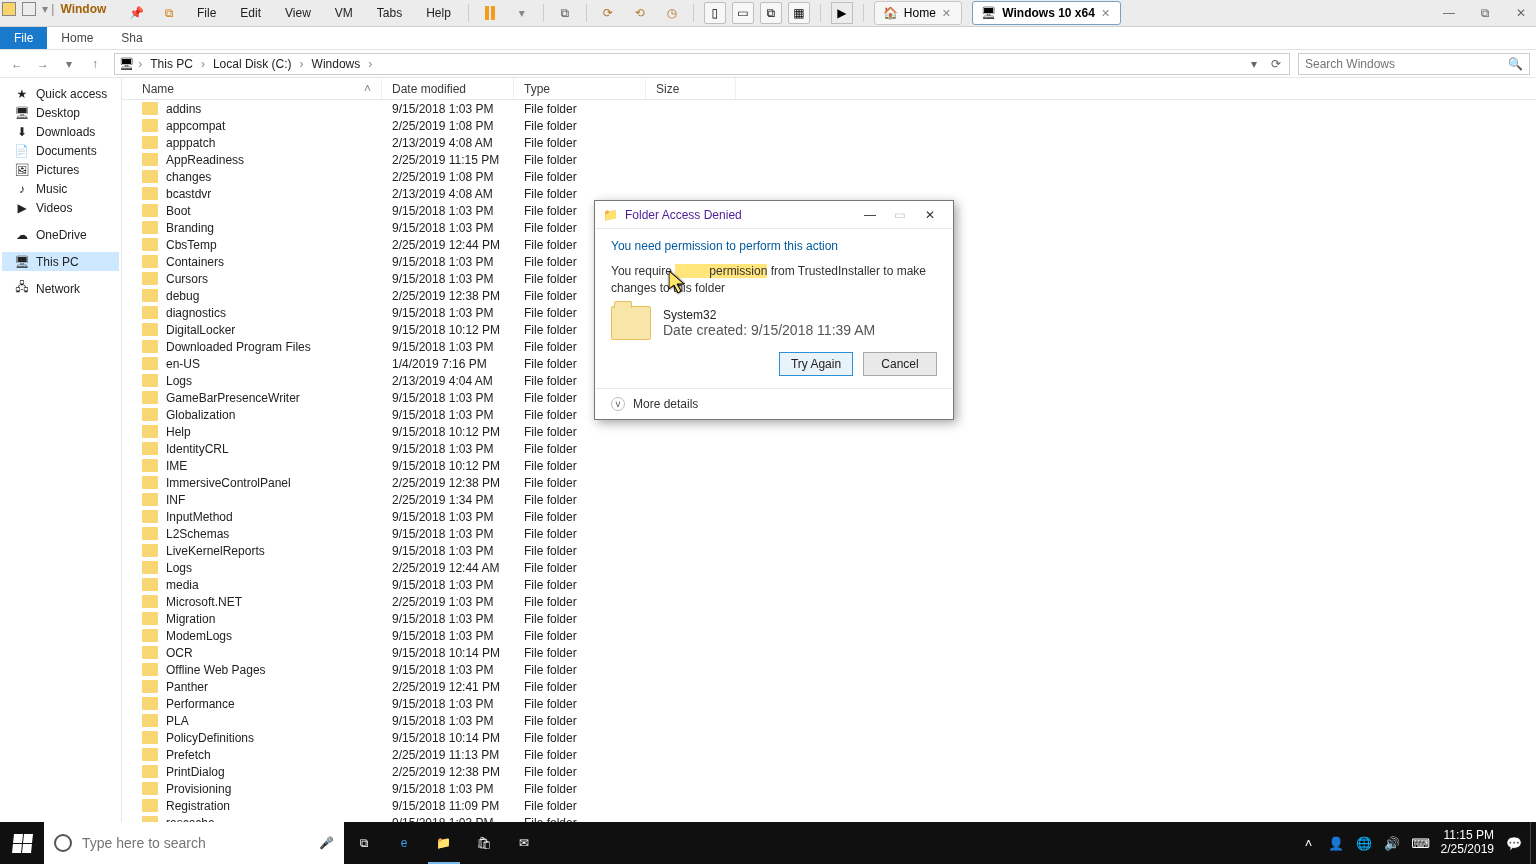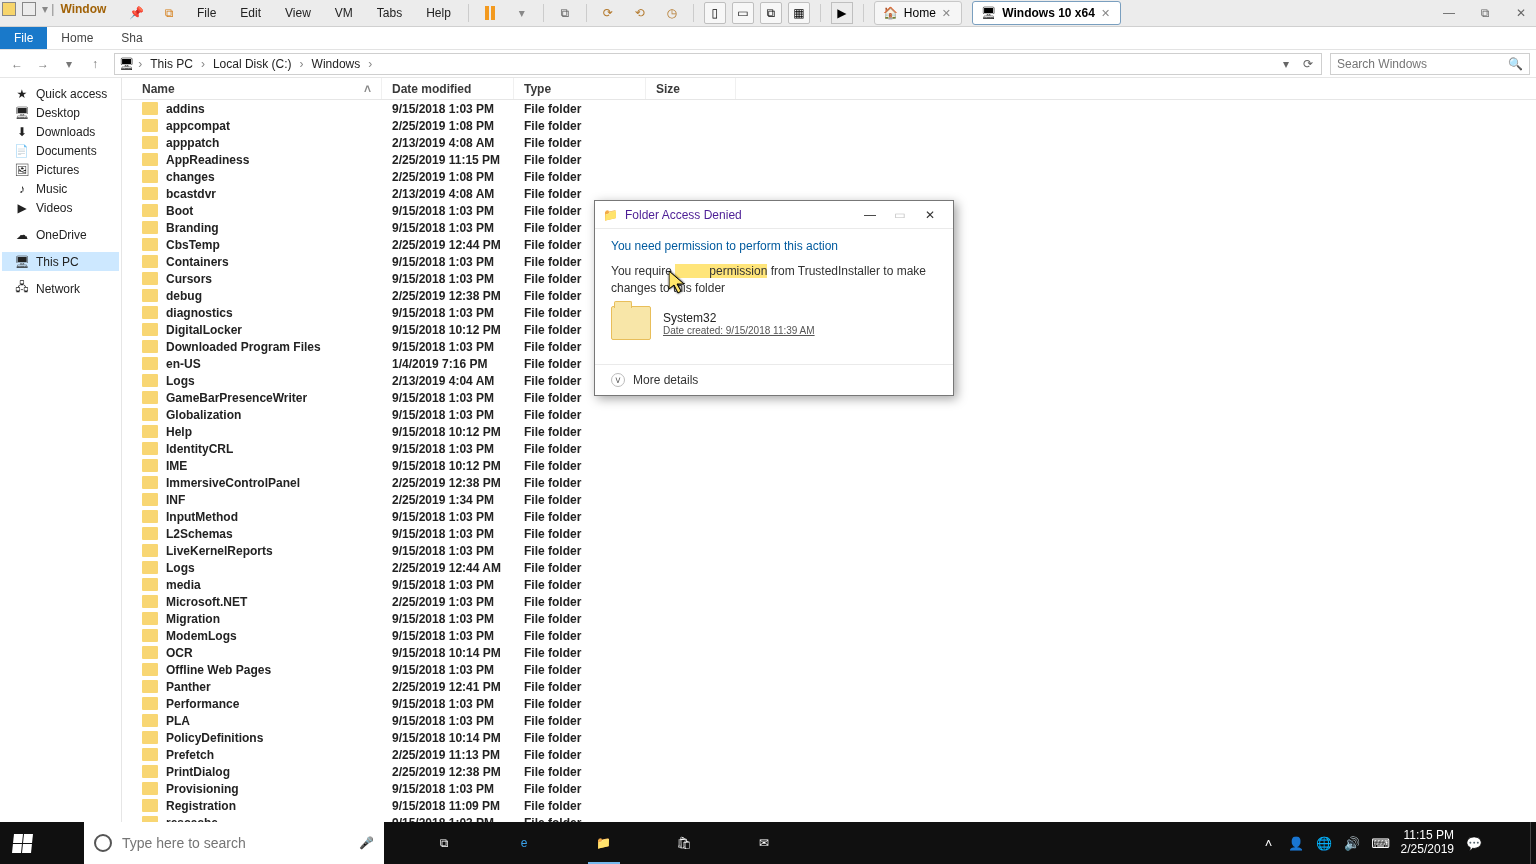--- a/index.html
+++ b/index.html
@@ -37,33 +37,33 @@
 .ribbon .rtab.file { background:#1979ca; color:#fff; }
 
 
 .navrow { position:absolute; top:50px; left:0; right:0; height:28px; display:flex; align-items:center; padding:0 6px; gap:4px; border-bottom:1px solid #e6e6e6; }
 .navrow .navbtn { width:22px; height:22px; display:flex; align-items:center; justify-content:center; color:#777; }
 .breadcrumb { flex:1; height:22px; border:1px solid #cfcfcf; display:flex; align-items:center; padding:0 4px; gap:4px; margin:0 4px; }
 .breadcrumb .crumb { padding:1px 4px; color:#222; }
 .breadcrumb .sep-ch { color:#888; }
 .breadcrumb .spacer { flex:1; }
 .breadcrumb .dd, .breadcrumb .refresh { width:18px; height:18px; display:flex; align-items:center; justify-content:center; color:#666; }
-.searchbox { width:200px; height:22px; border:1px solid #cfcfcf; display:flex; align-items:center; padding:0 6px; color:#888; }
+.searchbox { width:232px; height:22px; border:1px solid #cfcfcf; display:flex; align-items:center; padding:0 6px; color:#888; }
 .searchbox input { border:none; outline:none; flex:1; font-size:12px; color:#333; }
 .searchbox .sicon { color:#888; }
 
 
 .split { position:absolute; top:78px; left:0; right:0; bottom:26px; display:flex; }
 .navpane { width:122px; border-right:1px solid #e6e6e6; padding:6px 2px; overflow:hidden; }
 .navpane .item { display:flex; align-items:center; gap:6px; padding:2px 4px 2px 12px; color:#222; height:19px; white-space:nowrap; }
 .navpane .item.sel { background:#cde8ff; }
 .navpane .item .ico { width:16px; height:16px; display:inline-flex; align-items:center; justify-content:center; font-size:12px; }
 .navpane .spacer { height:8px; }
 
-.listarea { flex:1; position:relative; overflow-y:auto; overflow-x:hidden;font-weight:bold; }
+.listarea { flex:1; position:relative; overflow-y:auto; overflow-x:hidden; }
 .listhdr { display:flex; height:22px; border-bottom:1px solid #e6e6e6; color:#3a3a3a; background:#fff; position:sticky; top:0; }
 .listhdr .col { padding:4px 10px; border-right:1px solid #f0f0f0; display:flex; align-items:center; gap:6px; }
 .col.name { width:260px; padding-left:20px; } .col.date { width:132px; } .col.type { width:132px; } .col.size { width:90px; }
 .rows .row { display:flex; height:17px; align-items:center; }
 .rows .cell { padding:0 10px; overflow:hidden; white-space:nowrap; text-overflow:ellipsis; color:#222; }
 .rows .cell.name { width:260px; display:flex; align-items:center; gap:8px; padding-left:20px; }
 .rows .cell.date { width:132px; } .rows .cell.type { width:132px; } .rows .cell.size { width:90px; }
 .foldico { width:16px; height:13px; background:#f8d673; border-radius:1px; position:relative; display:inline-block; }
 .foldico:before { content:""; position:absolute; top:-3px; left:0; width:7px; height:3px; background:#f8d673; border-radius:1px 1px 0 0; }
 
@@ -83,34 +83,34 @@
 .dialog .dlg-title .dico { width:16px; height:16px; margin-right:6px; display:inline-flex; align-items:center; justify-content:center; }
 .dialog .dlg-title .ttxt { flex:1; color:#4c1d95; }
 .dialog .dlg-title .wbtn { width:30px; height:22px; display:flex; align-items:center; justify-content:center; color:#333; }
 .dialog .dlg-body { padding:10px 16px 12px 16px; }
 .dialog .hline { color:#005a9e; margin-bottom:10px; font-size:12px; }
 .dialog .msg { color:#333; font-size:11.5px; line-height:1.35; margin-bottom:10px; }
 .dialog .folderrow { display:flex; align-items:center; gap:12px; margin:6px 0 12px 0; }
 .dialog .bigfold { width:40px; height:34px; background:#f8e6a8; border:1px solid #e8be5a; border-radius:2px; position:relative; }
 .dialog .bigfold:before { content:""; position:absolute; top:-6px; left:2px; width:16px; height:6px; background:#f8e6a8; border:1px solid #e8be5a; border-bottom:none; border-radius:2px 2px 0 0; }
 .dialog .finfo .fname { color:#222; }
-.dialog .finfo .fdate { color:#555; font-size:10px;text-decoration:underline; }
+.dialog .finfo .fdate { color:#555; font-size:14px; }
 .dialog .btnrow { display:flex; justify-content:flex-end; gap:10px; }
 .dialog .btn { min-width:74px; height:24px; border:1px solid #a9a9a9; background:#e9e9e9; display:inline-flex; align-items:center; justify-content:center; font-size:12px; color:#222; }
 .dialog .btn.primary { border-color:#2b90d9; background:#e9f3fc; }
 .dialog .more { border-top:1px solid #eaeaea; padding:8px 16px; display:flex; align-items:center; gap:8px; color:#333; }
 .dialog .more .chev { width:14px; height:14px; border:1px solid #bbb; border-radius:50%; display:inline-flex; align-items:center; justify-content:center; font-size:10px; color:#555; }
 
 
 .hlword { background:#ffe57a;padding-left:34px; }
 .cursor { position:absolute; left:669px; top:271px; z-index:60; pointer-events:none; }
 .cursor svg { filter:drop-shadow(0 0 1px #000); }
 
 
-.taskbar { position:absolute; left:0; right:0; bottom:0; height:42px; background:#101010; display:flex; align-items:center; z-index:5;gap:40px; }
+.taskbar { position:absolute; left:0; right:0; bottom:0; height:42px; background:#101010; display:flex; align-items:center; z-index:5; }
 .taskbar .start { width:44px; height:42px; display:flex; align-items:center; justify-content:center; }
 .taskbar .start .winlogo { display:grid; grid-template-columns:9px 9px; grid-template-rows:9px 9px; gap:1px; transform:skewX(-6deg); }
 .taskbar .start .winlogo span { background:#fff; }
 .taskbar .search { flex:0 0 300px; height:42px; background:#fff; display:flex; align-items:center; padding:0 10px; gap:10px; color:#777; }
 .taskbar .search input { border:none; outline:none; flex:1; font-size:14px; color:#222; background:transparent; }
 .taskbar .search .circ { width:18px; height:18px; border:2px solid #555; border-radius:50%; }
 .taskbar .search .mic { color:#444; }
 .taskbar .tbtn { width:40px; height:42px; display:flex; align-items:center; justify-content:center; color:#fff; position:relative; }
 .taskbar .tbtn.active:after { content:""; position:absolute; bottom:0; left:4px; right:4px; height:2px; background:#76b9ed; }
 .taskbar .tray { margin-left:auto; display:flex; align-items:center; height:42px; color:#fff; gap:12px; padding:0 8px; }
@@ -686,20 +686,24 @@
     <div class="msg">
       <span>You require </span><span class="hlword">permission</span><span> from TrustedInstaller to make changes to this folder</span>
     </div>
     <div class="folderrow">
       <div class="bigfold"></div>
       <div class="finfo">
         <div class="fname">System32</div>
         <div class="fdate">Date created: 9/15/2018 11:39 AM</div>
       </div>
     </div>
+    <div class="btnrow">
+      <div class="btn primary">Try Again</div>
+      <div class="btn">Cancel</div>
+    </div>
   </div>
   <div class="more">
     <span class="chev">˅</span>
     <span>More details</span>
   </div>
 </div>
 
 <div class="cursor">
   <svg width="20" height="24">
       <polygon points="0,0 0,18 5,14 9,22 12,20 8,13 15,13" fill="#ffe56a" stroke="#000" stroke-width="1"></polygon>

